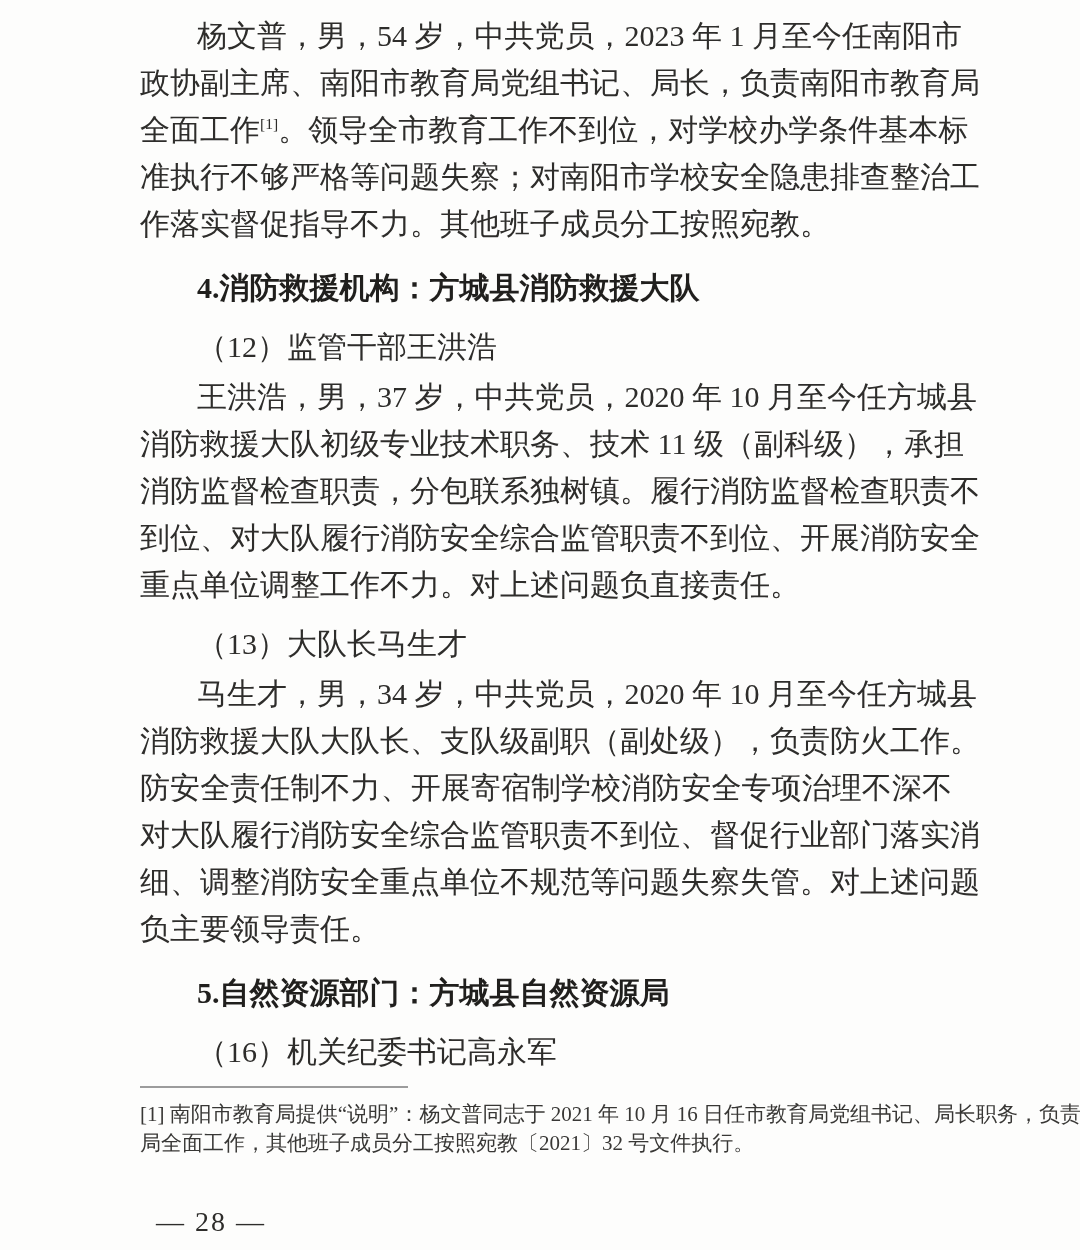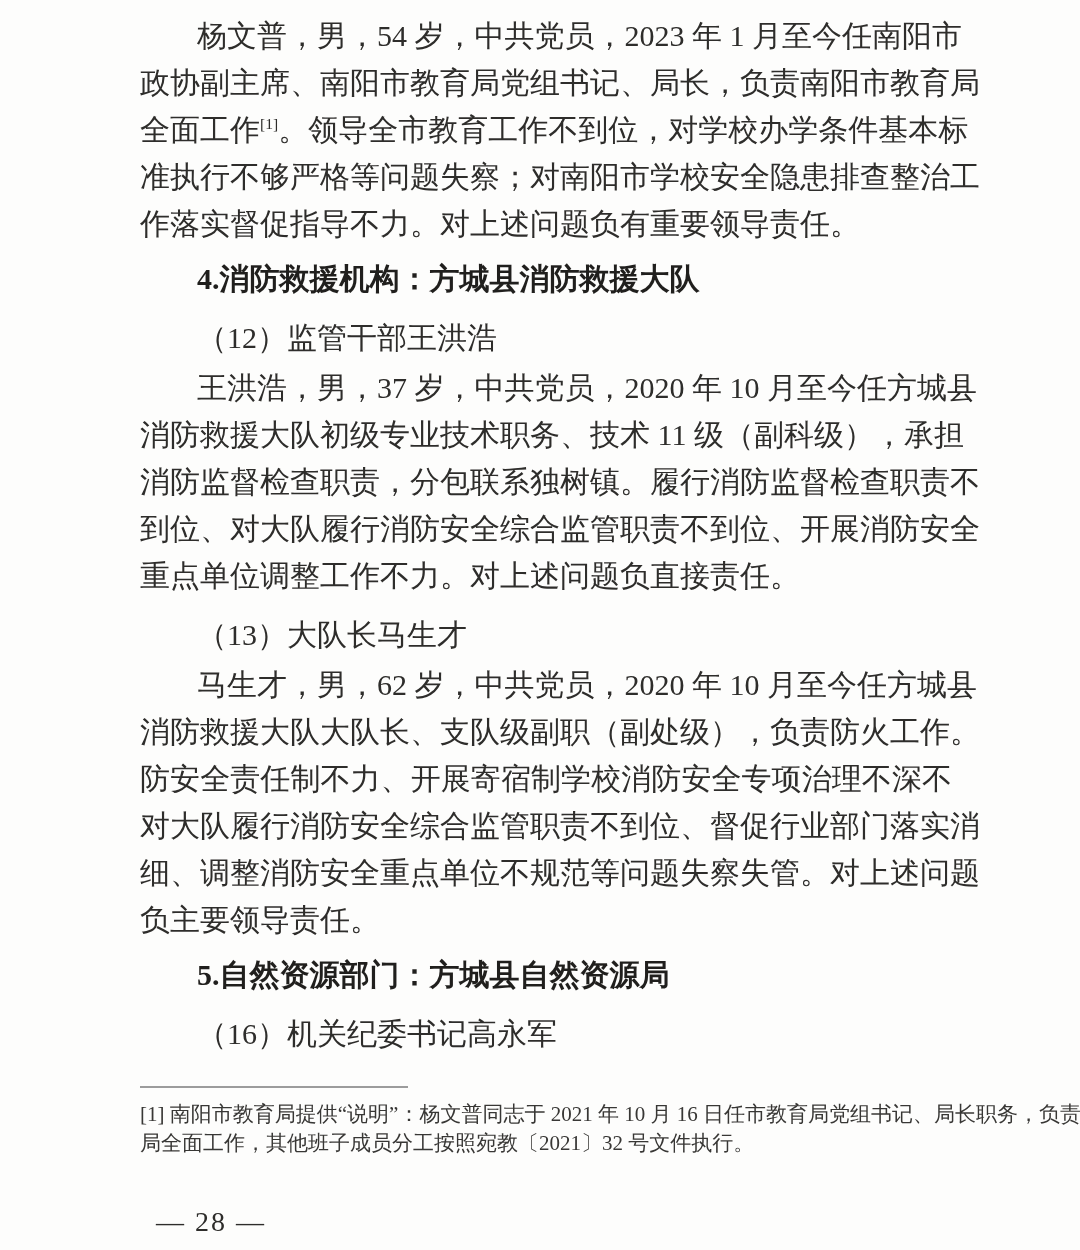--- a/index.html
+++ b/index.html
@@ -28,21 +28,21 @@
     text-align-last: justify;
     white-space: nowrap;
     height: 47px;
   }
   .line.first { text-indent: 1.9em; }
   .line.last  { text-align-last: left; }
   .heading {
     font-weight: bold;
     color: #201f1d;
     text-indent: 1.9em;
-    margin-top: 8px;
+    margin-top: 17px;
     margin-bottom: 3px;
     height: 47px;
   }
   .subhead {
     text-indent: 1.9em;
     margin-top: 12px;
     margin-bottom: 3px;
     height: 47px;
   }
   sup.fn-ref {
@@ -82,34 +82,34 @@
 <body>
 
 <div class="page">
 
   <div class="content" id="doc-body">
       <div class="para">
         <div class="line first">杨文普，男，54 岁，中共党员，2023 年 1 月至今任南阳市</div>
         <div class="line">政协副主席、南阳市教育局党组书记、局长，负责南阳市教育局</div>
         <div class="line">全面工作<sup class="fn-ref">[1]</sup>。领导全市教育工作不到位，对学校办学条件基本标</div>
         <div class="line">准执行不够严格等问题失察；对南阳市学校安全隐患排查整治工</div>
-        <div class="line last">作落实督促指导不力。对上述问题负有重要领导责任。</div>
+        <div class="line last">作落实督促指导不力。其他班子成员分工按照宛教。</div>
       </div>
       <div class="heading">4.消防救援机构：方城县消防救援大队</div>
       <div class="subhead">（12）监管干部王洪浩</div>
       <div class="para">
         <div class="line first">王洪浩，男，37 岁，中共党员，2020 年 10 月至今任方城县</div>
         <div class="line">消防救援大队初级专业技术职务、技术 11 级（副科级），承担</div>
         <div class="line">消防监督检查职责，分包联系独树镇。履行消防监督检查职责不</div>
         <div class="line">到位、对大队履行消防安全综合监管职责不到位、开展消防安全</div>
         <div class="line last">重点单位调整工作不力。对上述问题负直接责任。</div>
       </div>
       <div class="subhead">（13）大队长马生才</div>
       <div class="para">
-        <div class="line first">马生才，男，62 岁，中共党员，2020 年 10 月至今任方城县</div>
+        <div class="line first">马生才，男，34 岁，中共党员，2020 年 10 月至今任方城县</div>
         <div class="line">消防救援大队大队长、支队级副职（副处级），负责防火工作。</div>
         <div class="line">防安全责任制不力、开展寄宿制学校消防安全专项治理不深不</div>
         <div class="line">对大队履行消防安全综合监管职责不到位、督促行业部门落实消</div>
         <div class="line">细、调整消防安全重点单位不规范等问题失察失管。对上述问题</div>
         <div class="line last">负主要领导责任。</div>
       </div>
       <div class="heading">5.自然资源部门：方城县自然资源局</div>
       <div class="subhead">（16）机关纪委书记高永军</div>
     </div>
 

